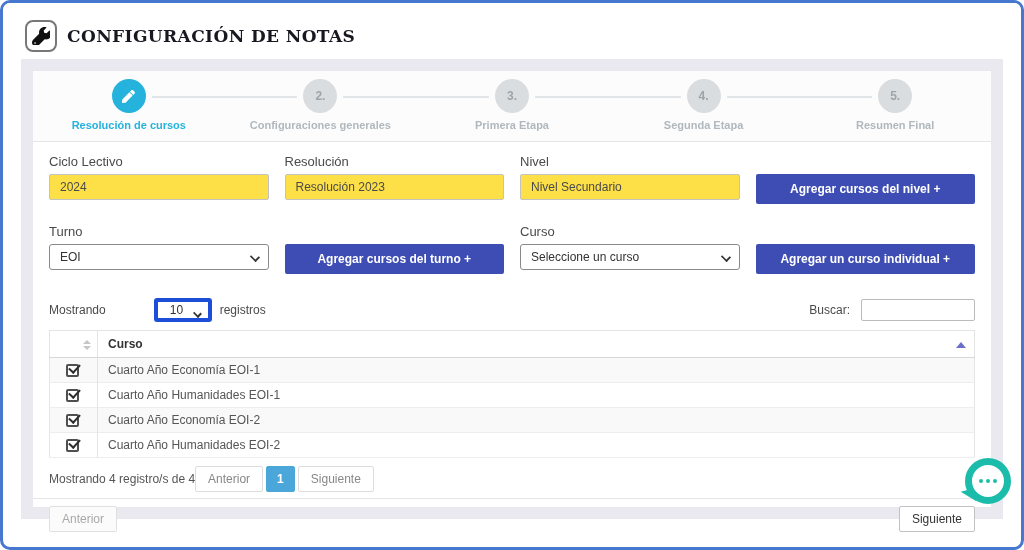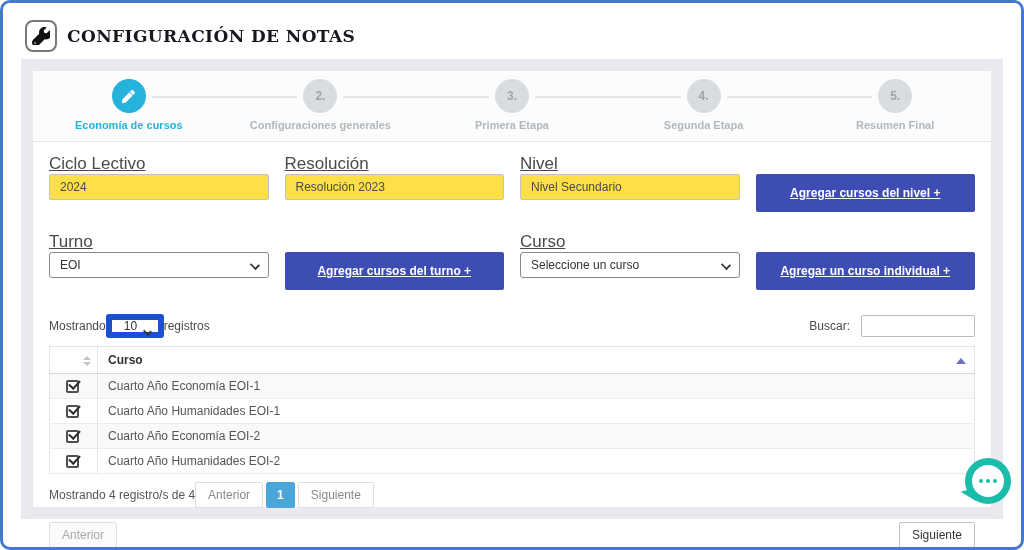--- a/index.html
+++ b/index.html
@@ -21,30 +21,30 @@
   .step:not(:first-child)::before { content:""; position:absolute; top:17px; left:calc(-50% + 23px); right:calc(50% + 23px); height:2px; background:#e3e6e8; }
   .step-circle { width:34px; height:34px; border-radius:50%; margin:0 auto; background:#d9dde0; color:#9ba6ac; font-weight:bold; font-size:12px; line-height:34px; position:relative; z-index:1; display:flex; align-items:center; justify-content:center; }
   .step.active .step-circle { background:#25b3dd; color:#fff; }
   .step-label { margin-top:6px; font-size:11px; font-weight:bold; color:#b0b8bd; }
   .step.active .step-label { color:#25b3dd; }
 
   
   .form-area { padding:6px 16px 0; }
   .f-row { display:grid; grid-template-columns:repeat(4, 1fr); gap:16px; margin-top:6px; }
   .f-row.second { margin-top:20px; }
-  .f-label { font-size:17px; color:#4a4a4a; height:15px; margin-bottom:5px;text-decoration:underline; }
+  .f-label { font-size:13px; color:#4a4a4a; height:15px; margin-bottom:5px; }
   .input-disabled { width:100%; height:26px; background:#fde047; border:1px solid #c3c3c3; border-radius:2px; color:#4a4a4a; font-size:12px; padding:0 10px; display:flex; align-items:center; }
   .sel { width:100%; height:26px; background:#fff; border:1px solid #8a8a8a; border-radius:3px; color:#333; font-size:12px; padding:0 26px 0 10px; display:flex; align-items:center; position:relative; cursor:pointer; }
   .sel .chev { position:absolute; right:9px; top:8px; width:8px; height:8px; border-right:2px solid #333; border-bottom:2px solid #333; transform:rotate(45deg) scale(1,.8); }
-  .btn-indigo { width:100%; height:38px; background:#3e4db4; border:none; border-radius:2px; color:#fff; font-size:12px; font-weight:bold; cursor:pointer; font-family:"Liberation Sans", sans-serif;text-decoration:underline; }
+  .btn-indigo { width:100%; height:30px; background:#3e4db4; border:none; border-radius:2px; color:#fff; font-size:12px; font-weight:bold; cursor:pointer; font-family:"Liberation Sans", sans-serif; }
 
   
   .table-controls { display:flex; justify-content:space-between; align-items:center; margin:24px 16px 8px; font-size:12px; color:#4a4a4a; }
-  .length-wrap { display:flex; align-items:center; }
-  .sel-small { width:58px; height:24px; border:6px solid #1d4ed8; border-radius:3px; background:#fff; position:relative; display:flex; align-items:center; padding-left:12px; font-size:12px; color:#333; cursor:pointer; }
+  .length-wrap { display:flex; align-items:center; gap:8px; }
+  .sel-small { width:58px; height:24px; border:4px solid #1d4ed8; border-radius:3px; background:#fff; position:relative; display:flex; align-items:center; padding-left:12px; font-size:12px; color:#333; cursor:pointer;margin-left:40px; }
   .sel-small .chev { position:absolute; right:7px; top:8px; width:7px; height:7px; border-right:2px solid #333; border-bottom:2px solid #333; transform:rotate(45deg) scale(1,.8); }
   .search-wrap { display:flex; align-items:center; gap:11px; }
   .search-input { width:114px; height:22px; border:1px solid #bbb; border-radius:2px; font-size:12px; padding:0 6px; outline:none; }
 
   
   table.grid { width:calc(100% - 32px); margin:0 16px; border-collapse:collapse; border:1px solid #e4e4e4; }
   .grid th { font-size:12px; color:#333; text-align:left; padding:6px 10px; border-bottom:1px solid #d8d8d8; position:relative; background:#fff; cursor:pointer; }
   .grid th.cb-col { width:48px; border-right:1px solid #e4e4e4; }
   .grid td { font-size:12px; color:#555; padding:5px 10px; }
   .grid td.cb-col { border-right:1px solid #e4e4e4; padding-left:16px; }
@@ -93,21 +93,21 @@
   <div class="panel">
     <div class="card">
 
       <div class="stepper">
         <div class="step active">
           <div class="step-circle">
             <svg width="13" height="13" viewBox="0 0 512 512">
                 <path fill="#fff" d="M290.74 93.24l128.02 128.02-277.99 277.99-114.14 12.6C11.35 513.54-1.56 500.62.14 485.34l12.7-114.22 277.9-277.88zm207.2-19.06l-60.11-60.11c-18.75-18.75-49.16-18.75-67.91 0l-56.55 56.55 128.02 128.02 56.55-56.55c18.75-18.76 18.75-49.16 0-67.91z"></path>
               </svg>
           </div>
-          <div class="step-label">Economía de cursos</div>
+          <div class="step-label">Resolución de cursos</div>
         </div>
         <div class="step">
           <div class="step-circle">2.</div>
           <div class="step-label">Configuraciones generales</div>
         </div>
         <div class="step">
           <div class="step-circle">3.</div>
           <div class="step-label">Primera Etapa</div>
         </div>
         <div class="step">

